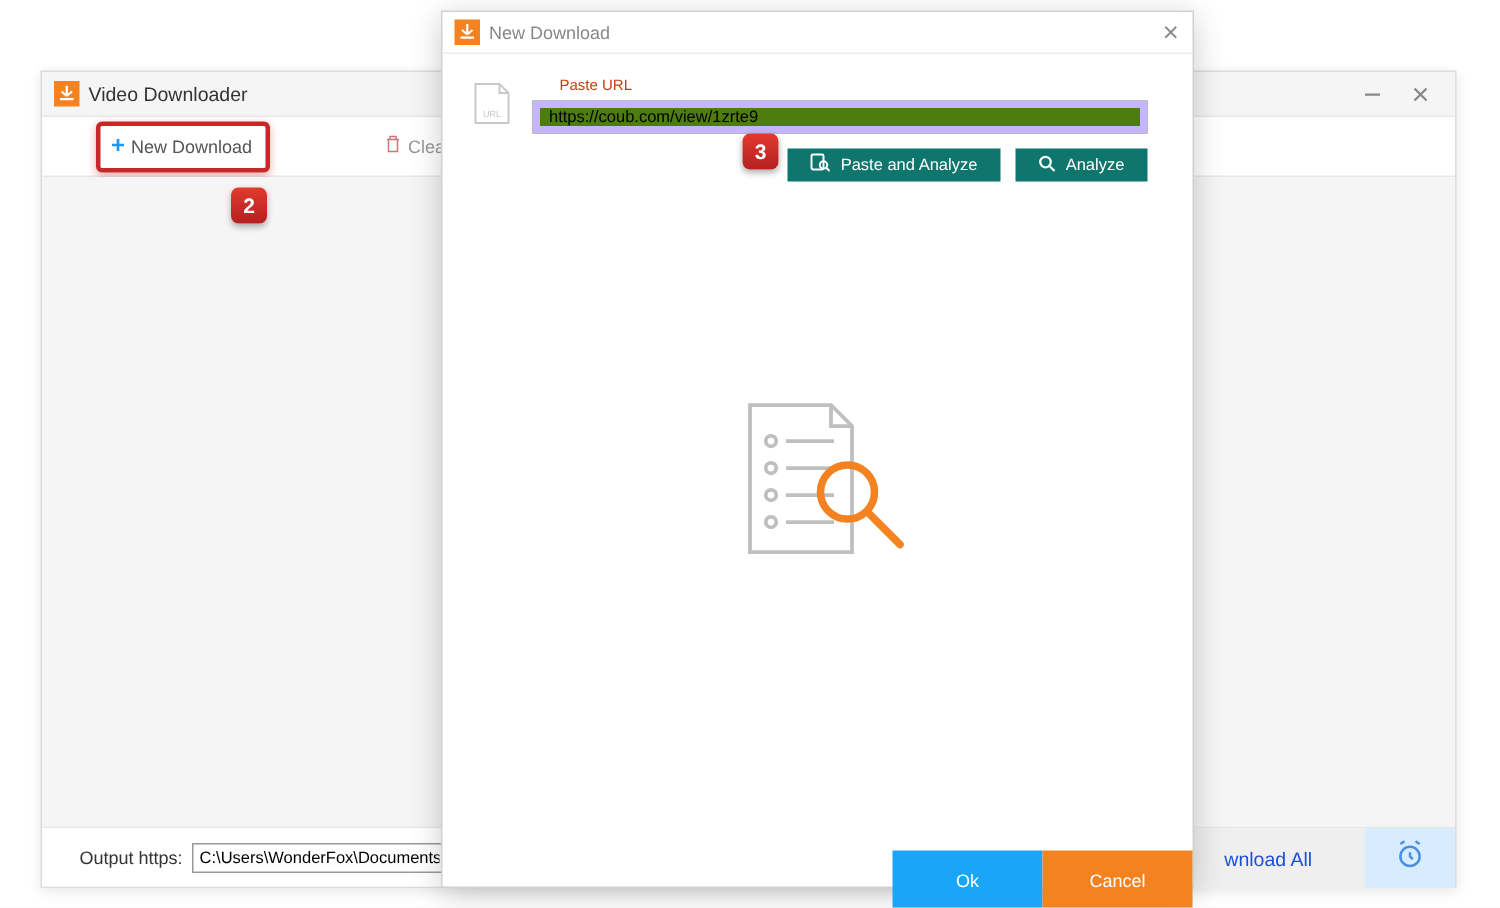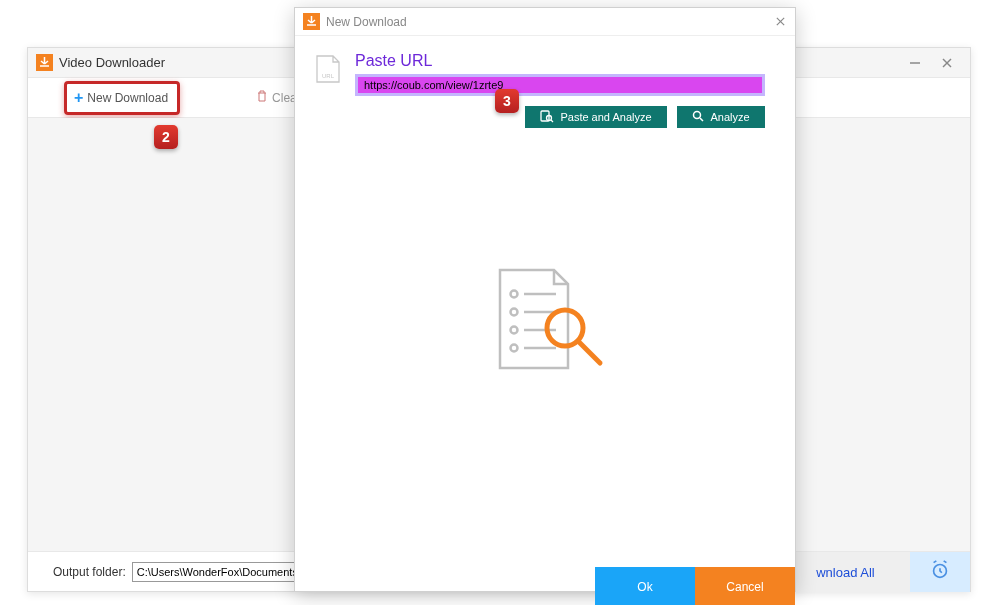--- a/index.html
+++ b/index.html
@@ -118,26 +118,26 @@
       padding: 0 8px;
       border-bottom: 1px solid #eee;
     }
     .dlg-title .title-text { font-size: 12px; color: #888; flex: 1; }
     .dlg-close { width: 14px; height: 14px; color: #888; cursor: pointer; display: inline-flex; align-items: center; justify-content: center; font-size: 13px; }
 
     .dlg-body { padding: 16px 30px 0 18px; position: relative; }
     .url-row { display: flex; align-items: flex-start; gap: 12px; }
     .url-icon { width: 30px; height: 32px; flex-shrink: 0; }
     .url-fields { flex: 1; }
-    .url-label { font-size: 16px; color: #6d28d9; margin-bottom: 4px; }
+    .url-label { font-size: 10px; color: #c2410c; margin-bottom: 4px; margin-left: 18px; }
     .url-input {
       width: 100%; height: 22px;
-      border: 3px solid #c4b5fd;
+      border: 5px solid #c4b5fd;
       font-size: 11px; padding: 4px 6px;
-      background: #d946ef;
+      background: #4d7c0f;
     }
     .analyze-row {
       display: flex; justify-content: flex-end; gap: 10px;
       margin-top: 10px;
     }
     .blue-btn {
       height: 22px; padding: 0 14px;
       background: #0f766e; color: #fff;
       font-size: 11px;
       display: inline-flex; align-items: center; gap: 6px;
@@ -205,21 +205,21 @@
             <path d="M2 3 L10 3 M4 3 L4 1 L8 1 L8 3 M3 3 L3 11 L9 11 L9 3" stroke="#c77" stroke-width="1" fill="none"></path>
           </svg>
       </span>
       <span>Clear</span>
     </div>
   </div>
 
   <div class="main-body"></div>
 
   <div class="bottom-bar">
-    <span class="output-label">Output folder:</span>
+    <span class="output-label">Output https:</span>
     <input class="output-input" type="text" value="C:\Users\WonderFox\Documents\Wonder" style="">
     <div class="download-all">
       <span>wnload All</span>
     </div>
     <div class="clock-btn">
       <span class="clock-icon">
         <svg width="22" height="22" viewBox="0 0 24 24" fill="none" stroke="#4a90e2" stroke-width="1.8">
           <circle cx="12" cy="13" r="7"></circle>
           <path d="M12 10 L12 13 L14 15"></path>
           <path d="M5 4 L8 2 M19 4 L16 2"></path>

